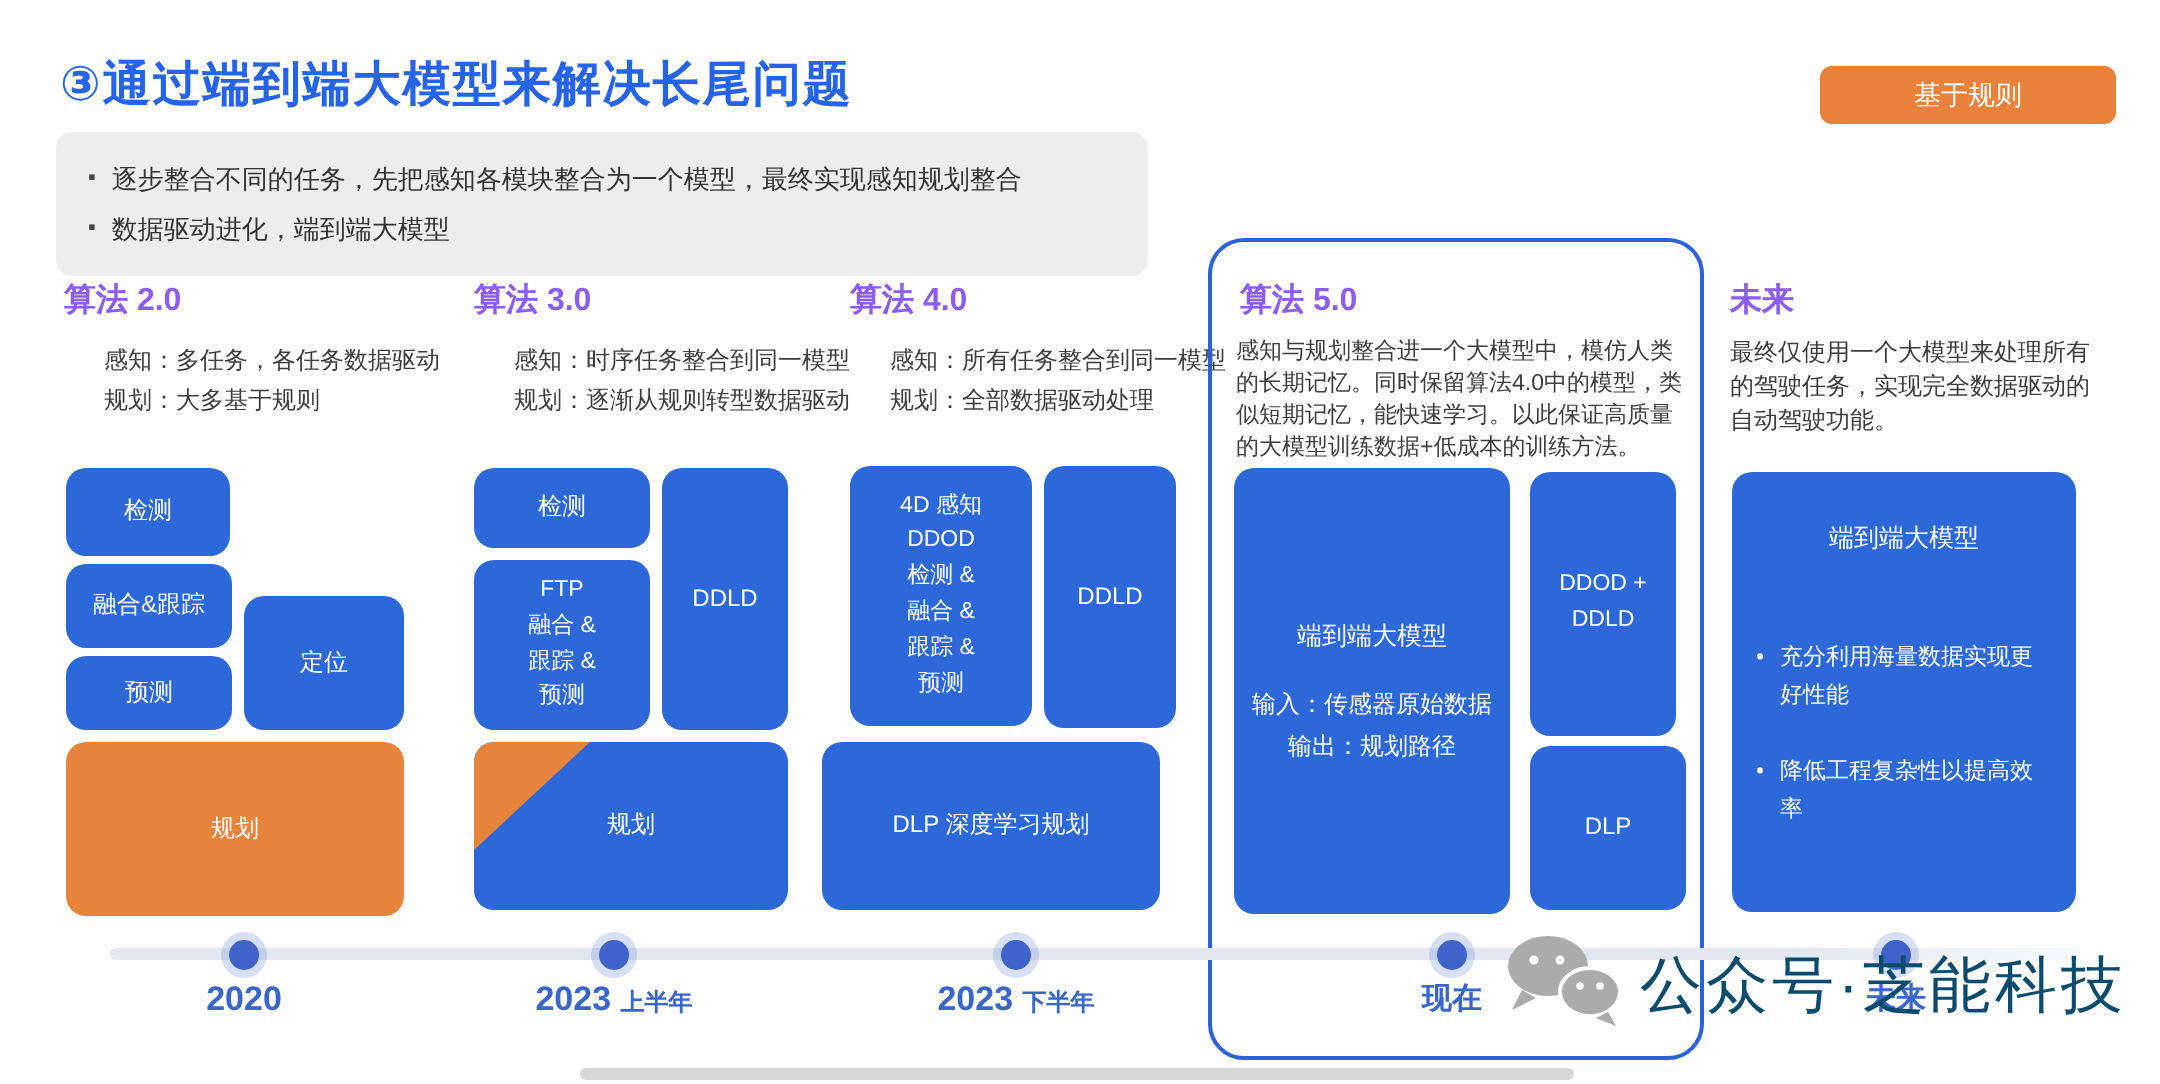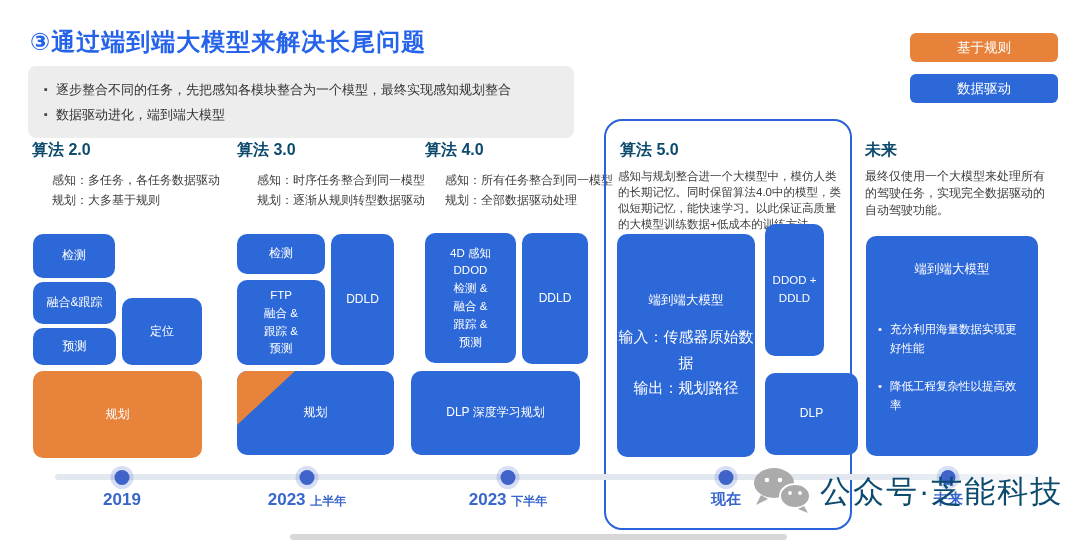--- a/index.html
+++ b/index.html
@@ -12,38 +12,38 @@
   .legend-chip { position:absolute; left:910px; width:148px; height:29px; border-radius:6px;
                  color:#fff; font-size:13.5px; display:flex; align-items:center; justify-content:center; }
   .legend-rule { top:33px; background:#E8823B; }
   .legend-data { top:74px; background:#2D68D9; }
 
   .summary-panel { position:absolute; left:28px; top:66px; width:546px; height:72px;
                    background:#EDEDED; border-radius:8px; padding:11px 16px; }
   .summary-panel .bullet { font-size:13px; color:#333; line-height:25px; display:flex; }
   .summary-panel .bullet::before { content:"▪"; margin-right:8px; font-size:11px; color:#444; }
 
-  .col-head { position:absolute; font-size:16px; font-weight:bold; color:#0c4a6e; }
+  .col-head { position:absolute; font-size:16px; font-weight:bold; color:#8b5cf6; }
   .col-desc { position:absolute; font-size:12px; color:#3d3d3d; line-height:20px;margin-left:20px; }
   .col-desc-p { position:absolute; font-size:11.5px; color:#3d3d3d; line-height:16px; }
 
   .box { position:absolute; background:#2D68D9; color:#fff; border-radius:10px;
          display:flex; flex-direction:column; align-items:center; justify-content:center;
          text-align:center; font-size:12px; line-height:1.6; white-space:pre-line; overflow:hidden; }
   .box.orange { background:#E8833C; }
   .box .corner-tri { position:absolute; left:0; top:0; width:58px; height:54px; background:#E8833C;
          clip-path:polygon(0 0,100% 0,0 100%); }
   .box .lbl { position:relative; }
   .box-small-text { font-size:11.5px; line-height:1.55; }
 
   .algo5-frame { position:absolute; left:604px; top:119px; width:248px; height:411px;
                  border:2.5px solid #2B62D9; border-radius:18px; background:transparent; }
 
   .e2e-title { font-size:12.5px; margin-bottom:14px; }
-  .e2e-io { font-size:15px; line-height:1.7; }
+  .e2e-io { font-size:12px; line-height:1.7; }
 
   .future-box-title { font-size:12.5px; margin-bottom:22px; }
   .future-bullets { text-align:left; padding:0 12px; font-size:11.5px; line-height:19px; }
   .future-bullets .fb { display:flex; }
   .future-bullets .fb::before { content:"•"; margin-right:8px; }
 
   .tl-track { position:absolute; left:55px; top:474px; width:985px; height:6px;
               background:linear-gradient(to right,#E2E7F0 85%,rgba(226,231,240,0.25)); border-radius:3px; }
   .tl-dot { position:absolute; top:470px; width:15px; height:15px; border-radius:50%;
             background:#3F63C8; box-shadow:0 0 0 4px rgba(110,140,220,0.28); transform:translateX(-50%); }
@@ -58,21 +58,20 @@
   .bottom-bar { position:absolute; left:290px; top:534px; width:497px; height:6px;
                 background:#D7D7D7; border-radius:3px; }
 </style>
 </head>
 <body>
 
 <div class="canvas">
 
   <div class="page-title">③通过端到端大模型来解决长尾问题</div>
   <div class="legend-chip legend-rule">基于规则</div>
-  <div class="legend-chip legend-data">数据驱动</div>
 
   <div class="summary-panel">
     <div class="bullet">逐步整合不同的任务，先把感知各模块整合为一个模型，最终实现感知规划整合</div>
     <div class="bullet">数据驱动进化，端到端大模型</div>
   </div>
 
   <div class="col-head" style="left:32px; top:140px;">算法 2.0</div>
   <div class="col-desc" style="left:32px; top:170px; width:195px;">
     <div>感知：多任务，各任务数据驱动</div>
     <div>规划：大多基于规则</div>
@@ -114,43 +113,43 @@
   <div class="box" style="left:411px; top:371px; width:169px; height:84px;">DLP 深度学习规划</div>
 
   <div class="algo5-frame"></div>
   <div class="col-head" style="left:620px; top:140px;">算法 5.0</div>
   <div class="col-desc-p" style="left:618px; top:168px; width:224px;">感知与规划整合进一个大模型中，模仿人类的长期记忆。同时保留算法4.0中的模型，类似短期记忆，能快速学习。以此保证高质量的大模型训练数据+低成本的训练方法。</div>
   <div class="box" style="left:617px; top:234px; width:138px; height:223px;">
     <div class="e2e-title">端到端大模型</div>
     <div class="e2e-io">输入：传感器原始数据
 输出：规划路径</div>
   </div>
-  <div class="box box-small-text" style="left:765px; top:224px; width:59px; height:132px;">DDOD +
+  <div class="box box-small-text" style="left:765px; top:236px; width:73px; height:132px;">DDOD +
 DDLD</div>
-  <div class="box" style="left:765px; top:373px; width:93px; height:82px;">DLP</div>
+  <div class="box" style="left:765px; top:373px; width:78px; height:82px;">DLP</div>
 
   <div class="col-head" style="left:865px; top:140px;">未来</div>
   <div class="col-desc-p" style="left:865px; top:168px; width:182px; font-size:12px; line-height:17px;">最终仅使用一个大模型来处理所有的驾驶任务，实现完全数据驱动的自动驾驶功能。</div>
   <div class="box" style="left:866px; top:236px; width:172px; height:220px;">
     <div class="future-box-title">端到端大模型</div>
     <div class="future-bullets">
       <div class="fb">充分利用海量数据实现更好性能</div>
       <div class="fb">降低工程复杂性以提高效率</div>
     </div>
   </div>
 
   <div class="tl-track"></div>
   <div class="tl-dot" style="left:122px;"></div>
   <div class="tl-dot" style="left:307px;"></div>
   <div class="tl-dot" style="left:508px;"></div>
   <div class="tl-dot" style="left:726px;"></div>
   <div class="tl-dot" style="left:948px;"></div>
 
   <div class="tl-label" style="left:122px;">
-    <span>2019</span>
+    <span>2020</span>
   </div>
   <div class="tl-label" style="left:307px;">
     <span>2023</span>
     <span class="sfx">上半年</span>
   </div>
   <div class="tl-label" style="left:508px;">
     <span>2023</span>
     <span class="sfx">下半年</span>
   </div>
   <div class="tl-label now" style="left:726px;">

